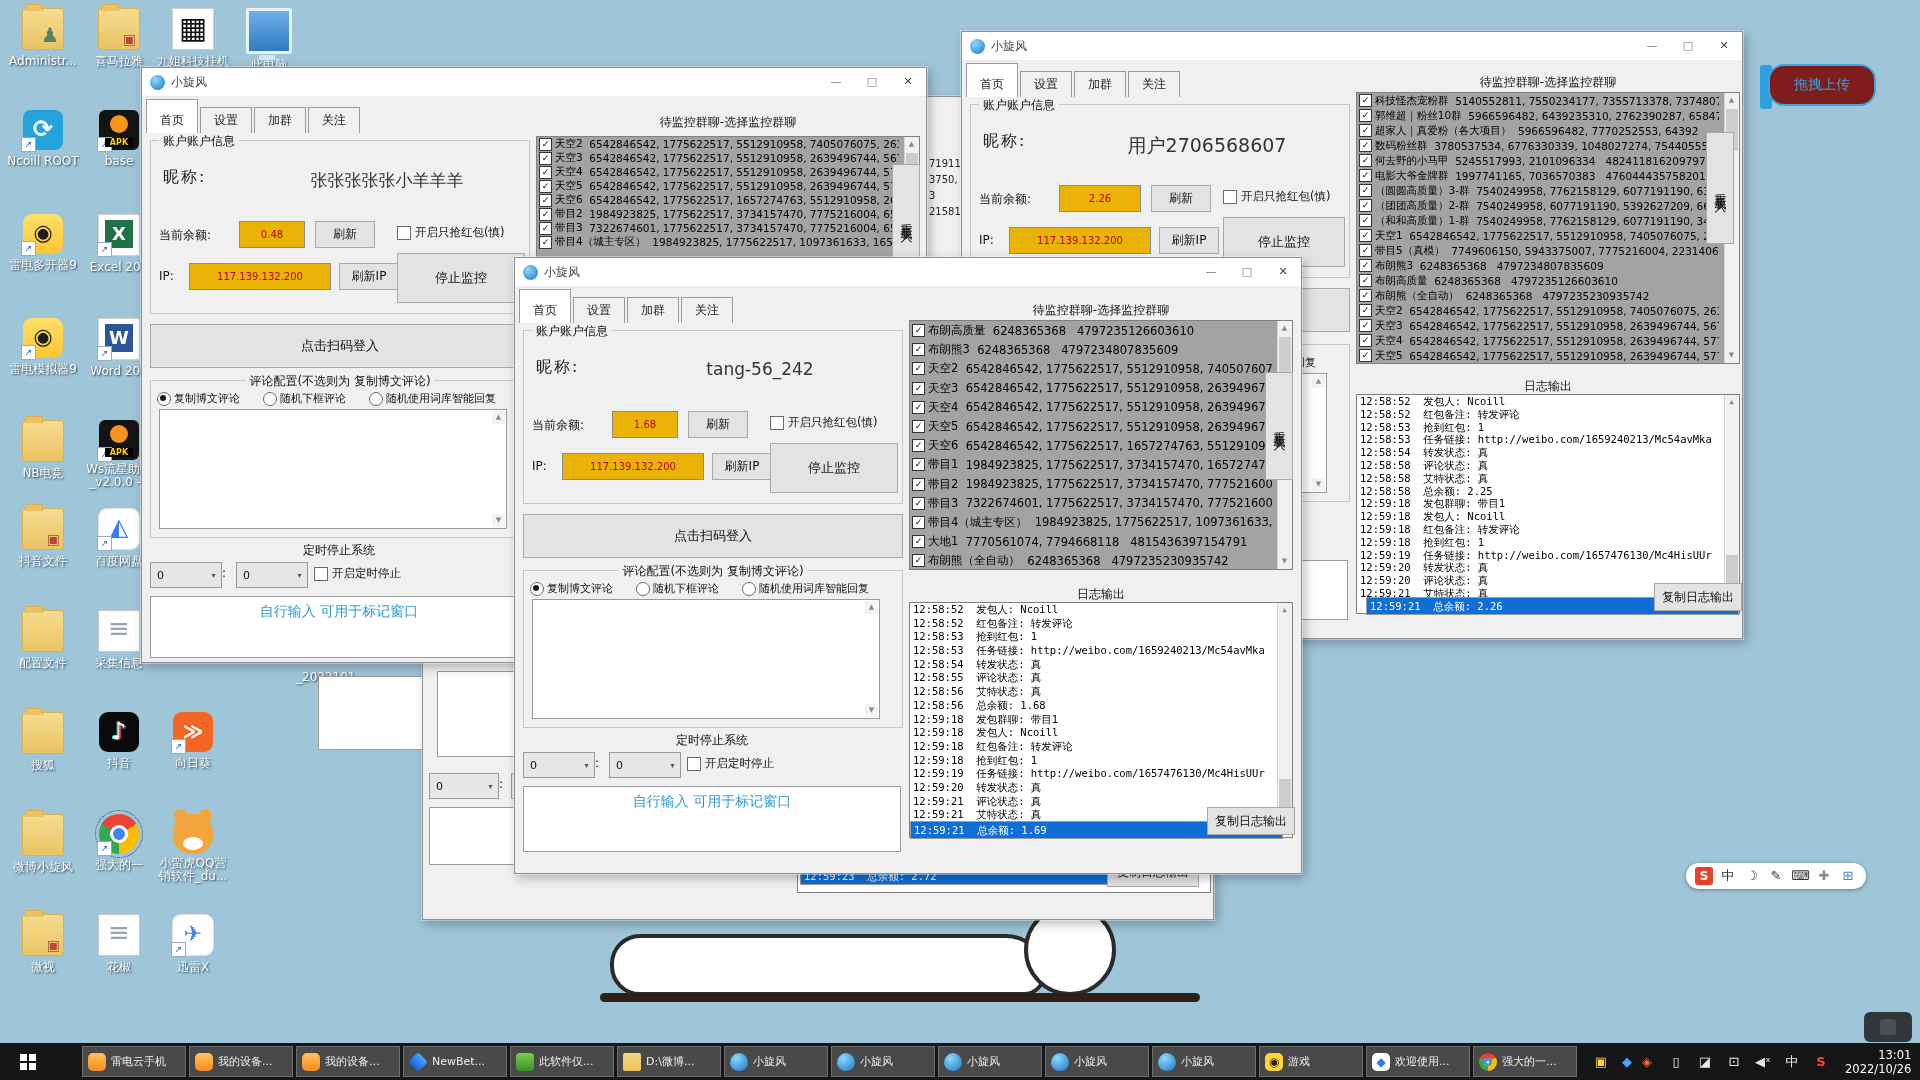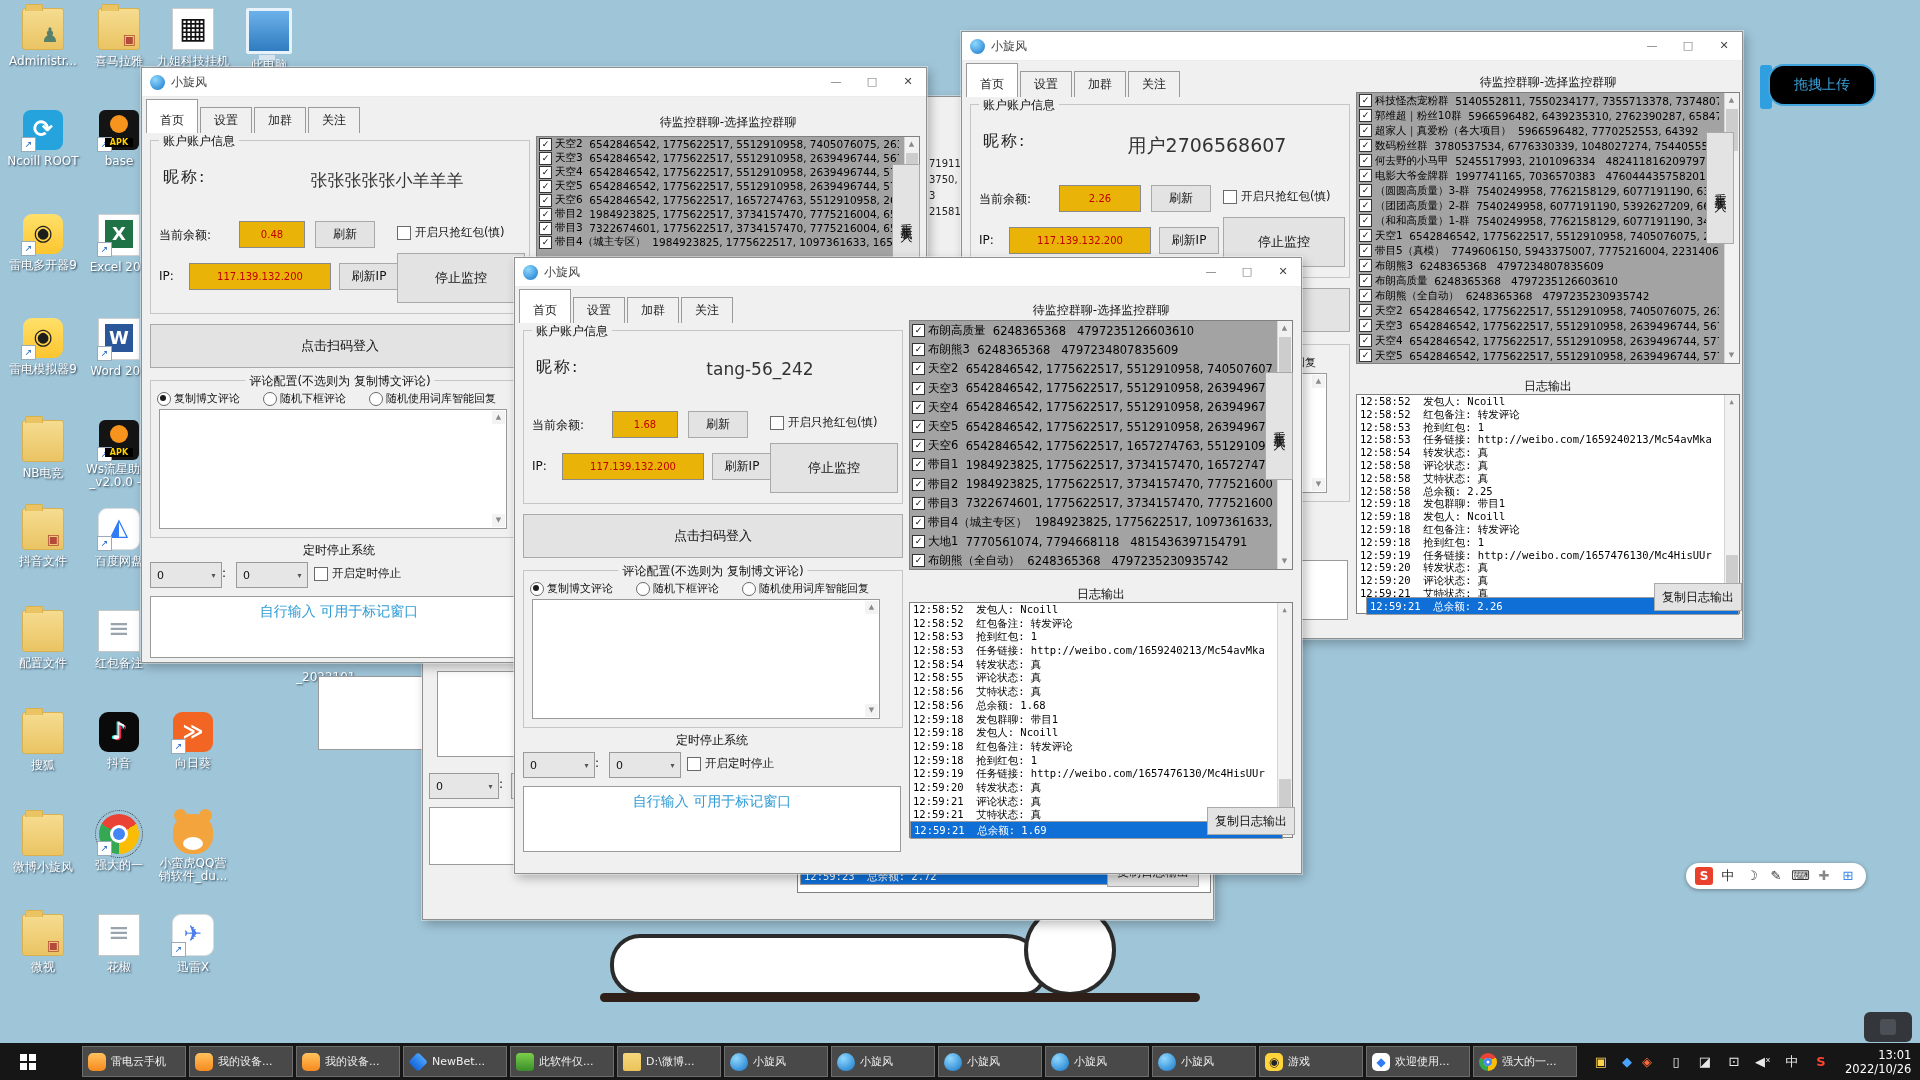--- a/index.html
+++ b/index.html
@@ -129,21 +129,21 @@
   .tri.k-yel{color:#ffd24a}.tri.k-blu{color:#4aa3ff}.tri.k-or{color:#ff6a3a}
   .tri.k-wh{color:#e9e9e9}.tri.k-red{color:#ff4433;font-weight:bold}
   .clock{color:#fff;font-size:11.5px;text-align:right;line-height:14px;margin:0 10px 0 14px}
   
   .imebar{position:absolute;height:26px;background:#fff;border-radius:13px;box-shadow:0 1px 4px rgba(0,0,0,.35);display:flex;align-items:center;gap:6px;padding:0 9px;z-index:6}
   .imei{font-size:13px;width:18px;height:18px;line-height:18px;text-align:center}
   .imei.k-red{background:#e8402d;color:#fff;border-radius:3px;font-weight:bold;font-size:12px}
   .imei.k-dk{color:#333}.imei.k-gr{color:#888}.imei.k-blu{color:#3b86e8}
   .pillwrap{position:absolute;left:1760px;top:62px;z-index:2;width:120px;height:46px}
   .pilltab{position:absolute;left:0;top:3px;width:12px;height:44px;background:#2f9fe0;border-radius:3px}
-  .pill{position:absolute;left:8px;top:2px;width:104px;height:38px;background:#000000;border:2px solid #41a4dc;border-radius:16px;color:#3aa0d8;font-size:14px;display:flex;align-items:center;justify-content:center}
+  .pill{position:absolute;left:8px;top:2px;width:104px;height:38px;background:#7f1d1d;border:2px solid #41a4dc;border-radius:16px;color:#3aa0d8;font-size:14px;display:flex;align-items:center;justify-content:center}
   .cartoon i{position:absolute;display:block}
   .cbody{left:10px;top:36px;width:428px;height:54px;background:#fff;border:4px solid #2b2b2b;border-radius:30px 40px 22px 30px}
   .chead{left:424px;top:6px;width:84px;height:84px;background:#fff;border:4px solid #2b2b2b;border-radius:50%}
   .cear1{left:432px;top:-6px;width:20px;height:20px;background:#fff;border:4px solid #2b2b2b;border-radius:50%}
   .cear2{left:476px;top:-10px;width:20px;height:20px;background:#fff;border:4px solid #2b2b2b;border-radius:50%}
   .cline{left:0;top:95px;width:600px;height:9px;background:#2e2018;border-radius:5px}
 </style>
 </head>
 <body>
 
@@ -235,21 +235,21 @@
       <span class="ilabel">百度网盘</span>
     </div>
 
     <div class="dicon k-c1 k-r7">
       <span class="ibox k-folder"></span>
       <span class="ilabel">配置文件</span>
     </div>
 
     <div class="dicon k-c2 k-r7">
       <span class="ibox k-doc"></span>
-      <span class="ilabel">红包备注</span>
+      <span class="ilabel">采集信息</span>
     </div>
 
     <div class="dicon k-c1 k-r8">
       <span class="ibox k-folder"></span>
       <span class="ilabel">搜狐</span>
     </div>
 
     <div class="dicon k-c2 k-r8">
       <span class="ibox k-tiktok"></span>
       <span class="ilabel">抖音</span>

